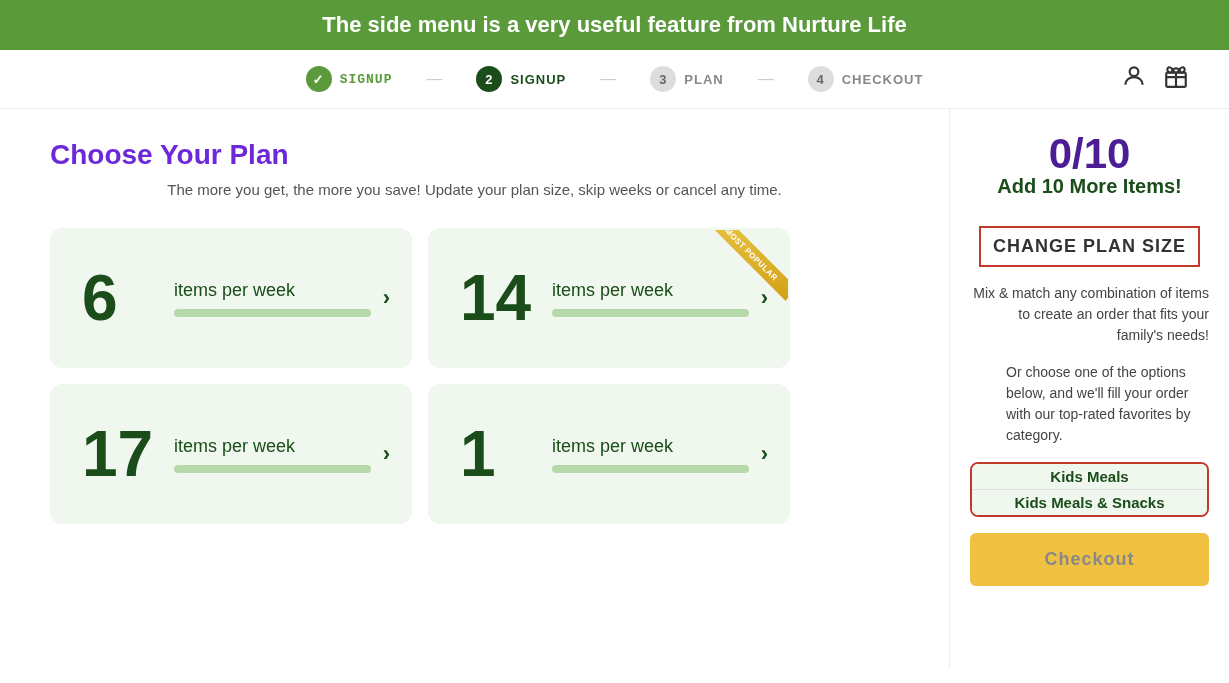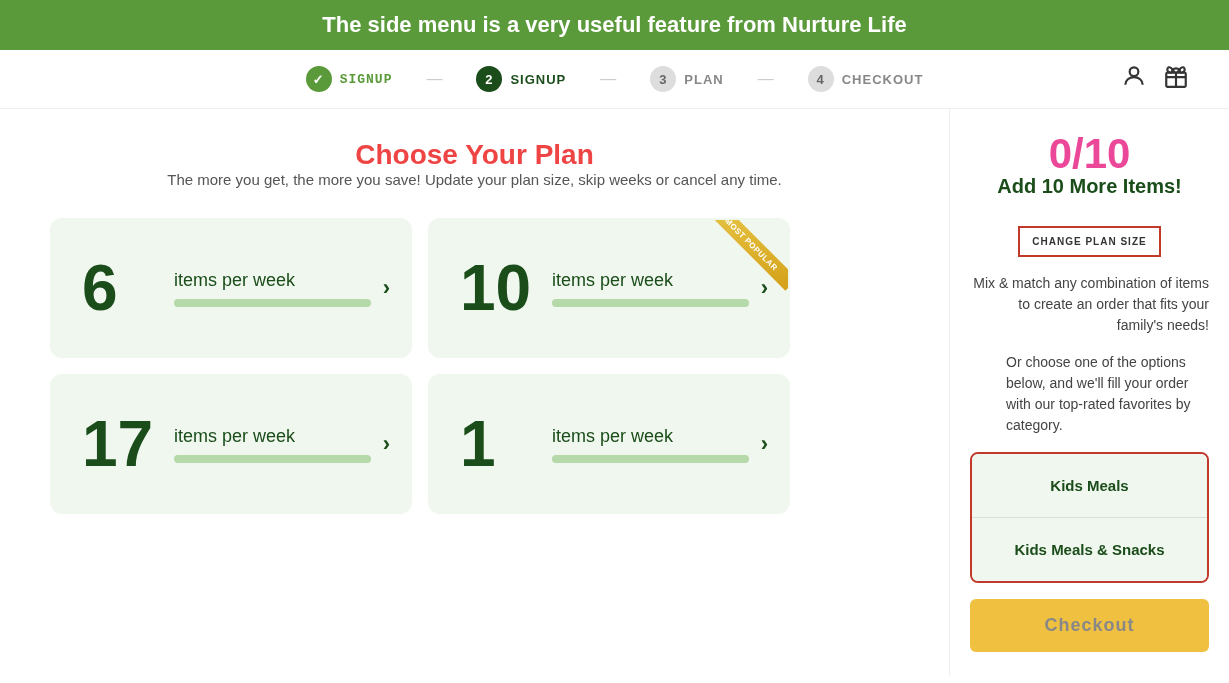--- a/index.html
+++ b/index.html
@@ -94,25 +94,25 @@
       display: flex;
       padding: 0;
     }
 
     
     .left-content {
       flex: 1;
       padding: 30px 50px;
     }
     .page-title {
-      text-align: center;
+      text-align: left;
       font-size: 28px;
       font-weight: bold;
-      color: #ef4444;
-      margin-bottom: 0;
+      color: #6d28d9;
+      margin-bottom: 10px;
     }
     .page-subtitle {
       text-align: center;
       color: #555;
       font-size: 15px;
       margin-bottom: 30px;
     }
 
     
     .plans-grid {
@@ -189,38 +189,38 @@
     .right-sidebar {
       width: 280px;
       padding: 24px 20px;
       border-left: 1px solid #eee;
       min-height: 560px;
     }
     .sidebar-count {
       text-align: center;
       font-size: 42px;
       font-weight: bold;
-      color: #ec4899;
+      color: #4c1d95;
       line-height: 1;
     }
     .sidebar-add-more {
       text-align: center;
       font-size: 20px;
       font-weight: bold;
       color: #1a4d1a;
       margin-bottom: 28px;
     }
     .change-plan-btn {
       display: block;
       margin: 0 auto 16px;
       border: 2px solid #c0392b;
       background: #fff;
       color: #333;
       padding: 8px 12px;
-      font-size: 10px;
+      font-size: 18px;
       font-weight: bold;
       letter-spacing: 1px;
       cursor: pointer;
       border-radius: 0;
     }
     .sidebar-desc {
       text-align: right;
       font-size: 14px;
       color: #444;
       margin-bottom: 16px;
@@ -237,21 +237,21 @@
     
     .category-container {
       border: 2px solid #c0392b;
       border-radius: 8px;
       overflow: hidden;
       margin-bottom: 16px;
     }
     .category-btn {
       display: block;
       width: 100%;
-      padding: 23px 10px;
+      padding: 4px 10px;
       background: #f0f7ee;
       border: none;
       border-bottom: 1px solid #ddd;
       font-size: 15px;
       font-weight: bold;
       color: #1a4d1a;
       cursor: pointer;
       text-align: center;
     }
     .category-btn:last-child {
@@ -342,21 +342,21 @@
         <span class="plan-number">6</span>
         <div class="plan-desc">
           <span class="plan-desc-text">items per week</span>
           <div class="plan-desc-bar"></div>
         </div>
         <span class="plan-arrow">›</span>
       </div>
 
       <div class="plan-card">
         <div class="most-popular-badge"></div>
-        <span class="plan-number">10</span>
+        <span class="plan-number">14</span>
         <div class="plan-desc">
           <span class="plan-desc-text">items per week</span>
           <div class="plan-desc-bar"></div>
         </div>
         <span class="plan-arrow">›</span>
       </div>
 
       <div class="plan-card">
         <span class="plan-number">17</span>
         <div class="plan-desc">

